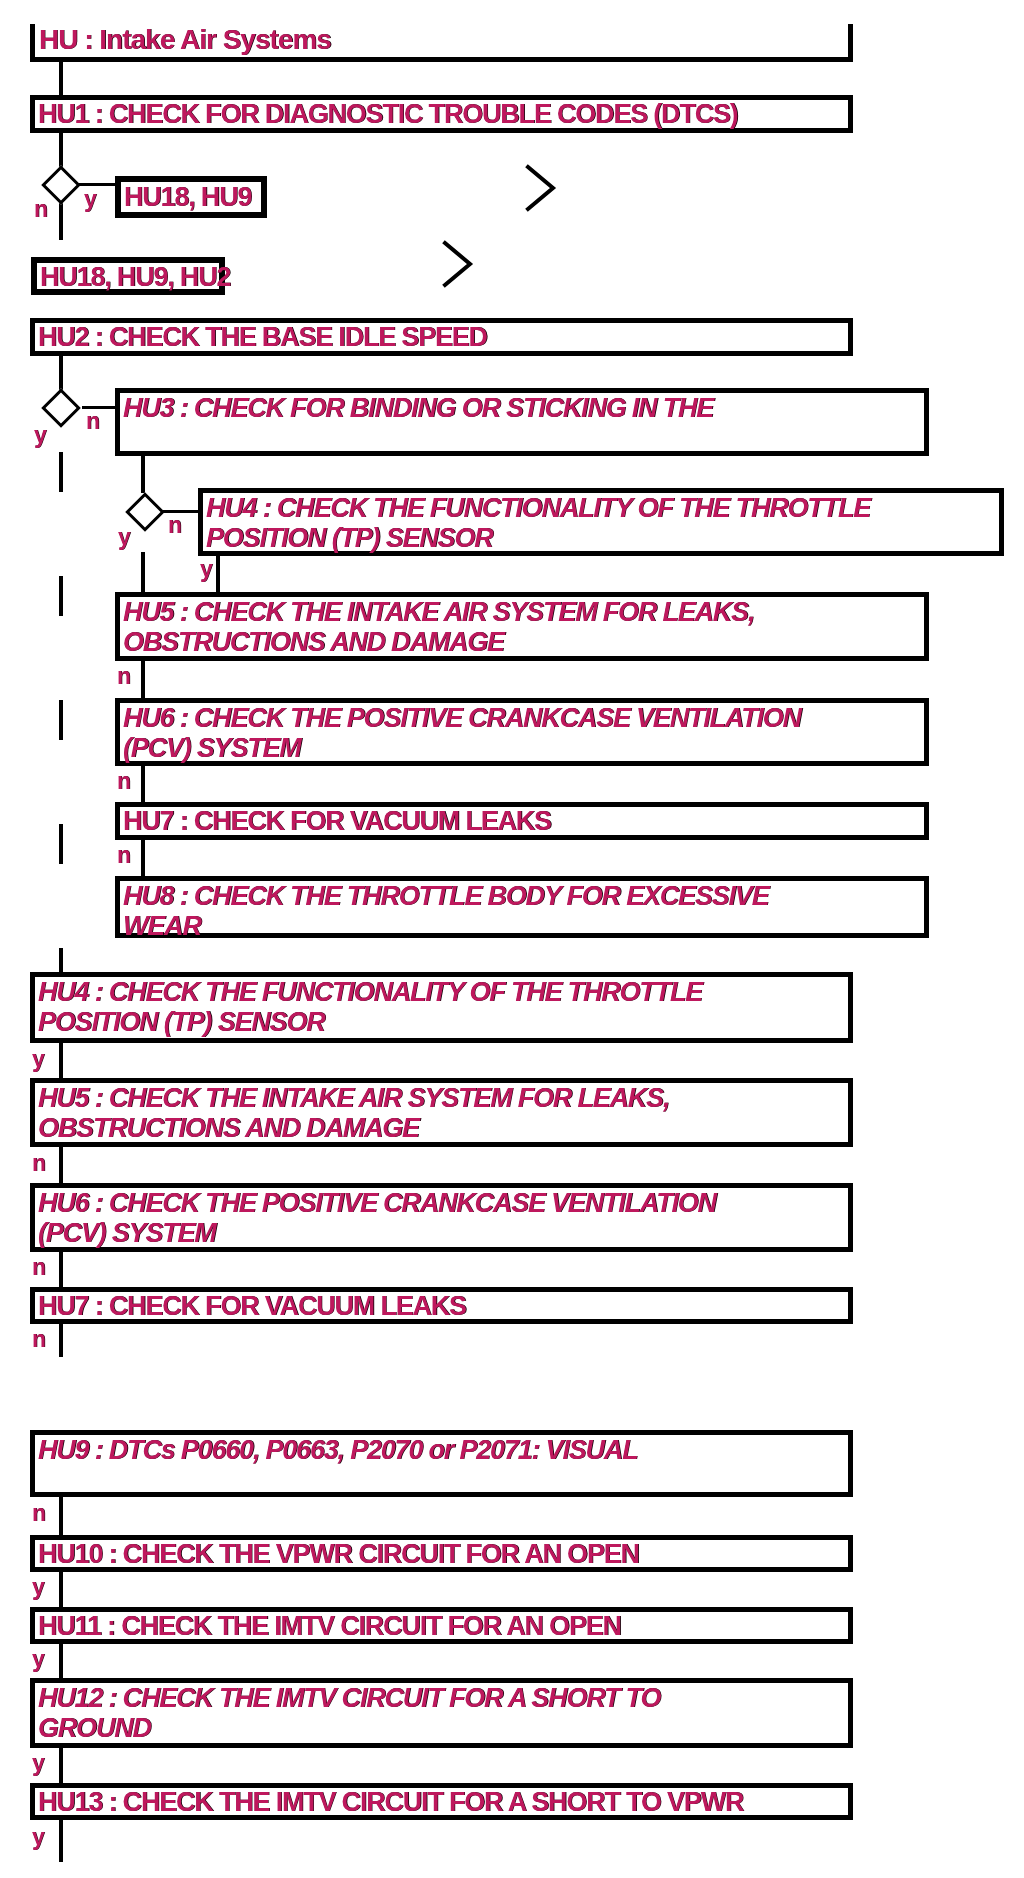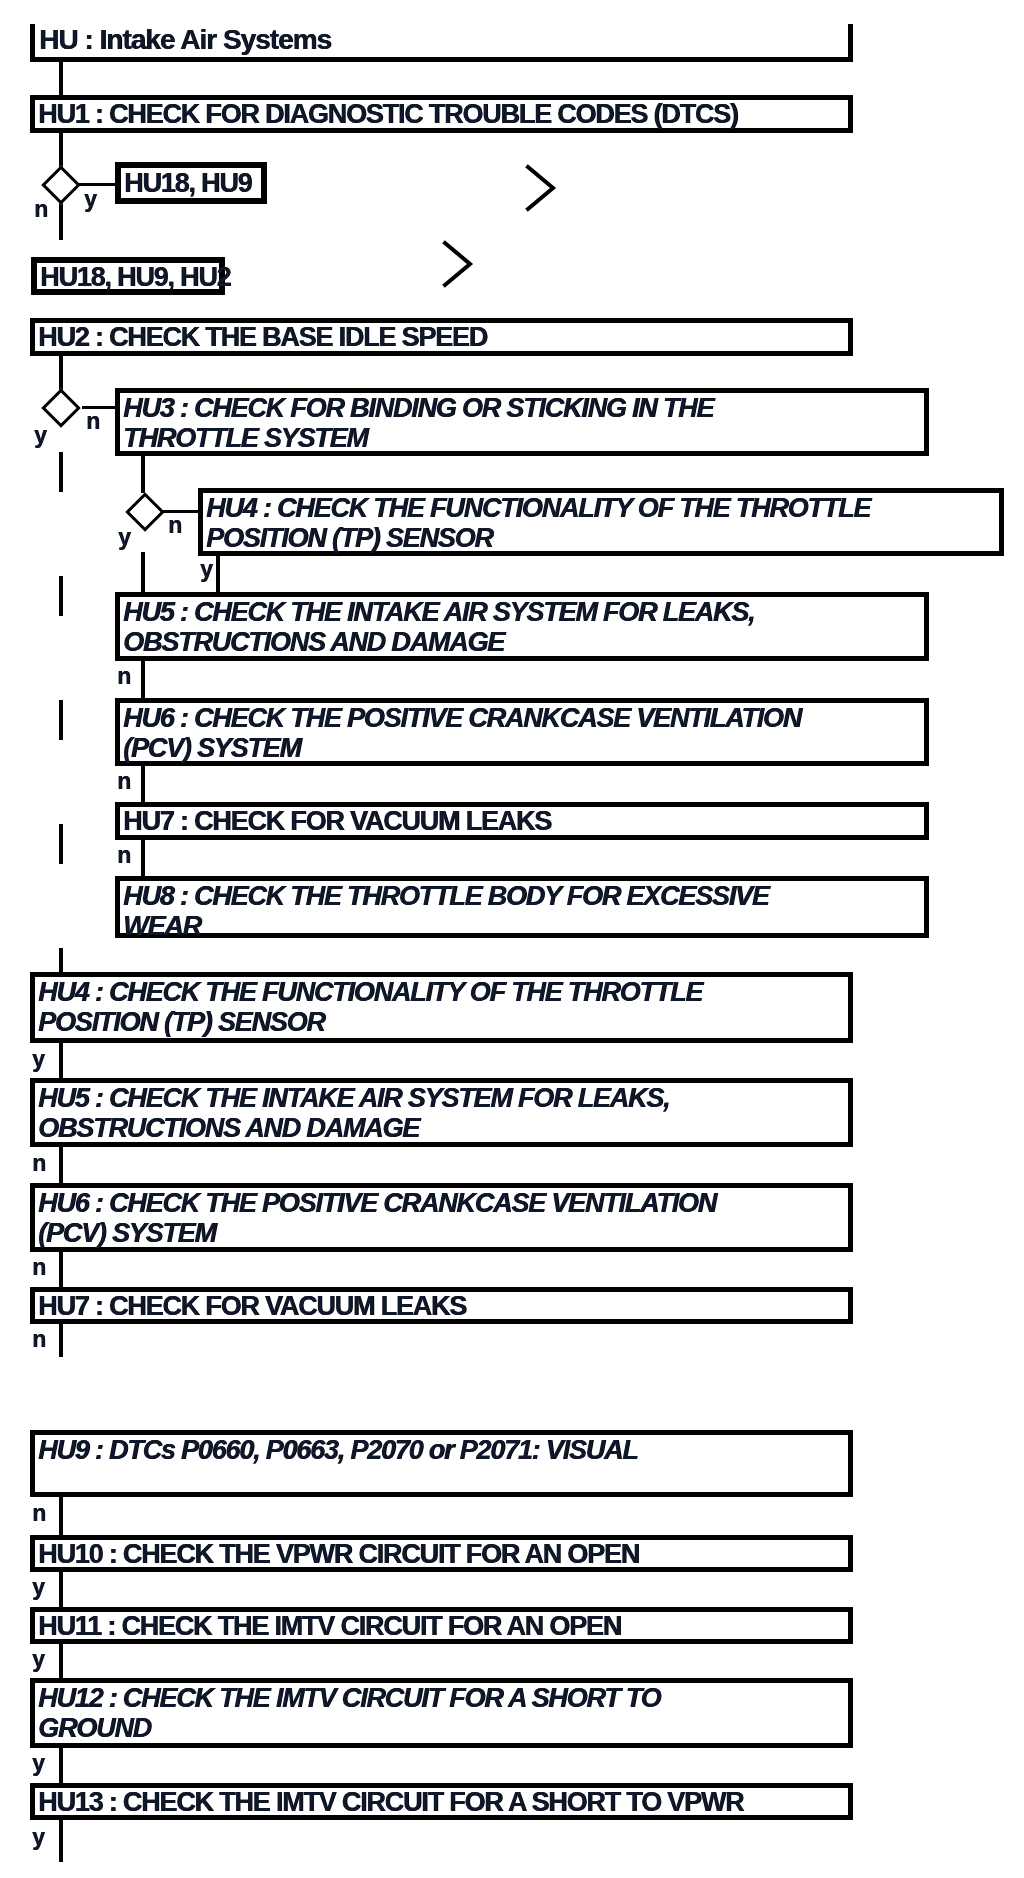--- a/index.html
+++ b/index.html
@@ -1,29 +1,29 @@
 <!DOCTYPE html>
 <html><head>
 <meta charset="utf-8">
 <style>
   html,body{margin:0;padding:0;background:#ffffff;}
   .canvas{
     position:relative;width:1024px;height:1878px;background:#ffffff;
-    font-family:"Liberation Sans",sans-serif;color:#0f172a;overflow:hidden;
+    font-family:"Liberation Sans",sans-serif;color:#be185d;overflow:hidden;
   }
   
   .box{
     position:absolute;box-sizing:border-box;border:5px solid #000;background:#fff;
     font-weight:bold;font-size:27px;letter-spacing:-1.2px;white-space:nowrap;
     padding:0 3px;text-shadow:0.6px 0 0 #000;
   }
   .box .ln{display:block;}
   .lh1{line-height:27px;padding-top:1px;}
   .lh2{line-height:30px;font-style:italic;}
-  .lhs{line-height:31px;}
+  .lhs{line-height:31px;margin-top:14px;}
   
   .header{
     position:absolute;box-sizing:border-box;background:#fff;
     border-left:5px solid #000;border-right:5px solid #000;border-bottom:5px solid #000;
     font-weight:bold;font-size:28px;letter-spacing:-1px;line-height:32px;
     padding:0 0 0 4px;white-space:nowrap;text-shadow:0.6px 0 0 #000;
   }
   
   .vline{position:absolute;width:4px;background:#000;}
   .hline{position:absolute;height:3px;background:#000;}
@@ -86,21 +86,20 @@
   <span class="blabel" style="left:86px;top:410px">n</span>
   <span class="blabel" style="left:34px;top:424px">y</span>
   <div class="hline" style="left:82px;top:406px;width:33px"></div>
 
   <svg class="dsvg" style="left:59px;top:428px" width="4" height="548" viewBox="0 0 4 548">
     <line x1="2" y1="0" x2="2" y2="548" stroke="#000" stroke-width="4" stroke-dasharray="0 24 40 60"></line>
   </svg>
 
   <div class="box lh2" style="left:115px;top:388px;width:814px;height:68px">
     <span class="ln">HU3 : CHECK FOR BINDING OR STICKING IN THE</span>
-    <span class="ln">THROTTLE SYSTEM</span>
   </div>
   <div class="vline" style="left:141px;top:456px;height:37px"></div>
 
   <div class="diamond" style="left:131px;top:498px"></div>
   <span class="blabel" style="left:168px;top:514px">n</span>
   <span class="blabel" style="left:118px;top:526px">y</span>
   <div class="hline" style="left:163px;top:510px;width:35px"></div>
 
   <svg class="dsvg" style="left:141px;top:530px" width="4" height="63" viewBox="0 0 4 63">
     <line x1="2" y1="0" x2="2" y2="63" stroke="#000" stroke-width="4" stroke-dasharray="0 22 42"></line>

